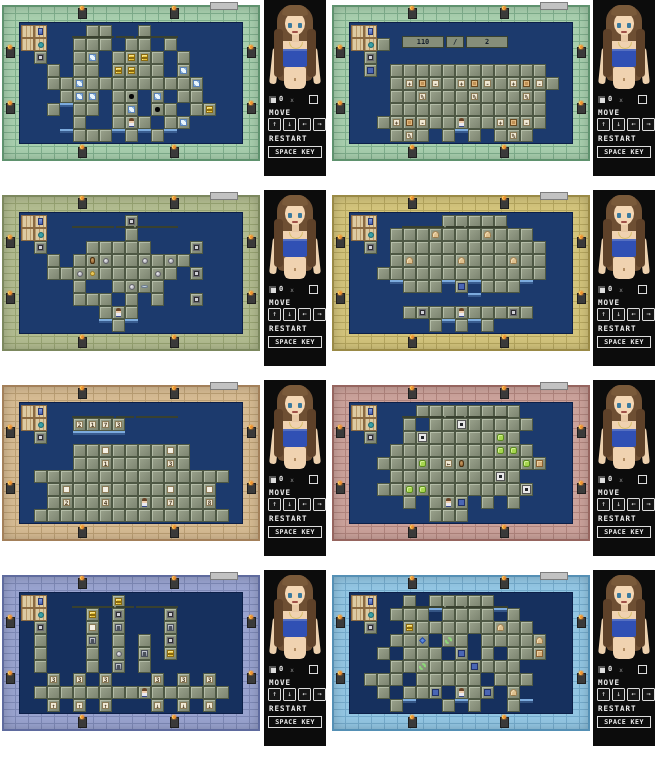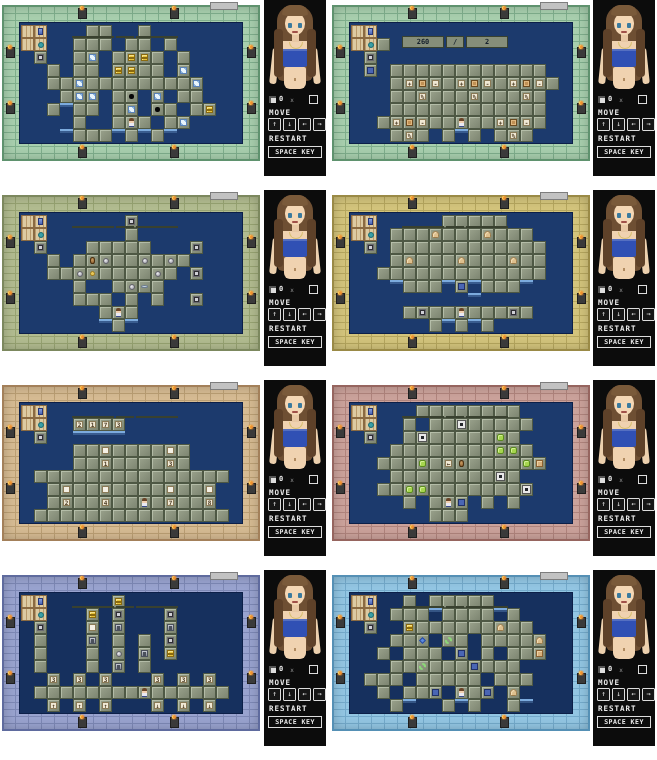--- a/index.html
+++ b/index.html
@@ -272,21 +272,21 @@
       <div class="torch t-t1"></div>
       <div class="torch t-t2"></div>
       <div class="torch t-b1"></div>
       <div class="torch t-b2"></div>
       <div class="torch t-l1"></div>
       <div class="torch t-l2"></div>
       <div class="torch t-r1"></div>
       <div class="torch t-r2"></div>
       <div class="board">
         <div class="hud">
-          <div class="hud-box">260</div>
+          <div class="hud-box">110</div>
           <div class="hud-box slash">/</div>
           <div class="hud-box">2</div>
         </div>
       <div class="tl tatami" style="left: 1px; top: 2px;"></div>
           <div class="tl tatami" style="left: 14px; top: 2px;">
             <div class="it fountain"></div>
           </div>
           <div class="tl tatami" style="left: 1px; top: 15px;"></div>
           <div class="tl tatami" style="left: 14px; top: 15px;">
             <div class="it pool"></div>

